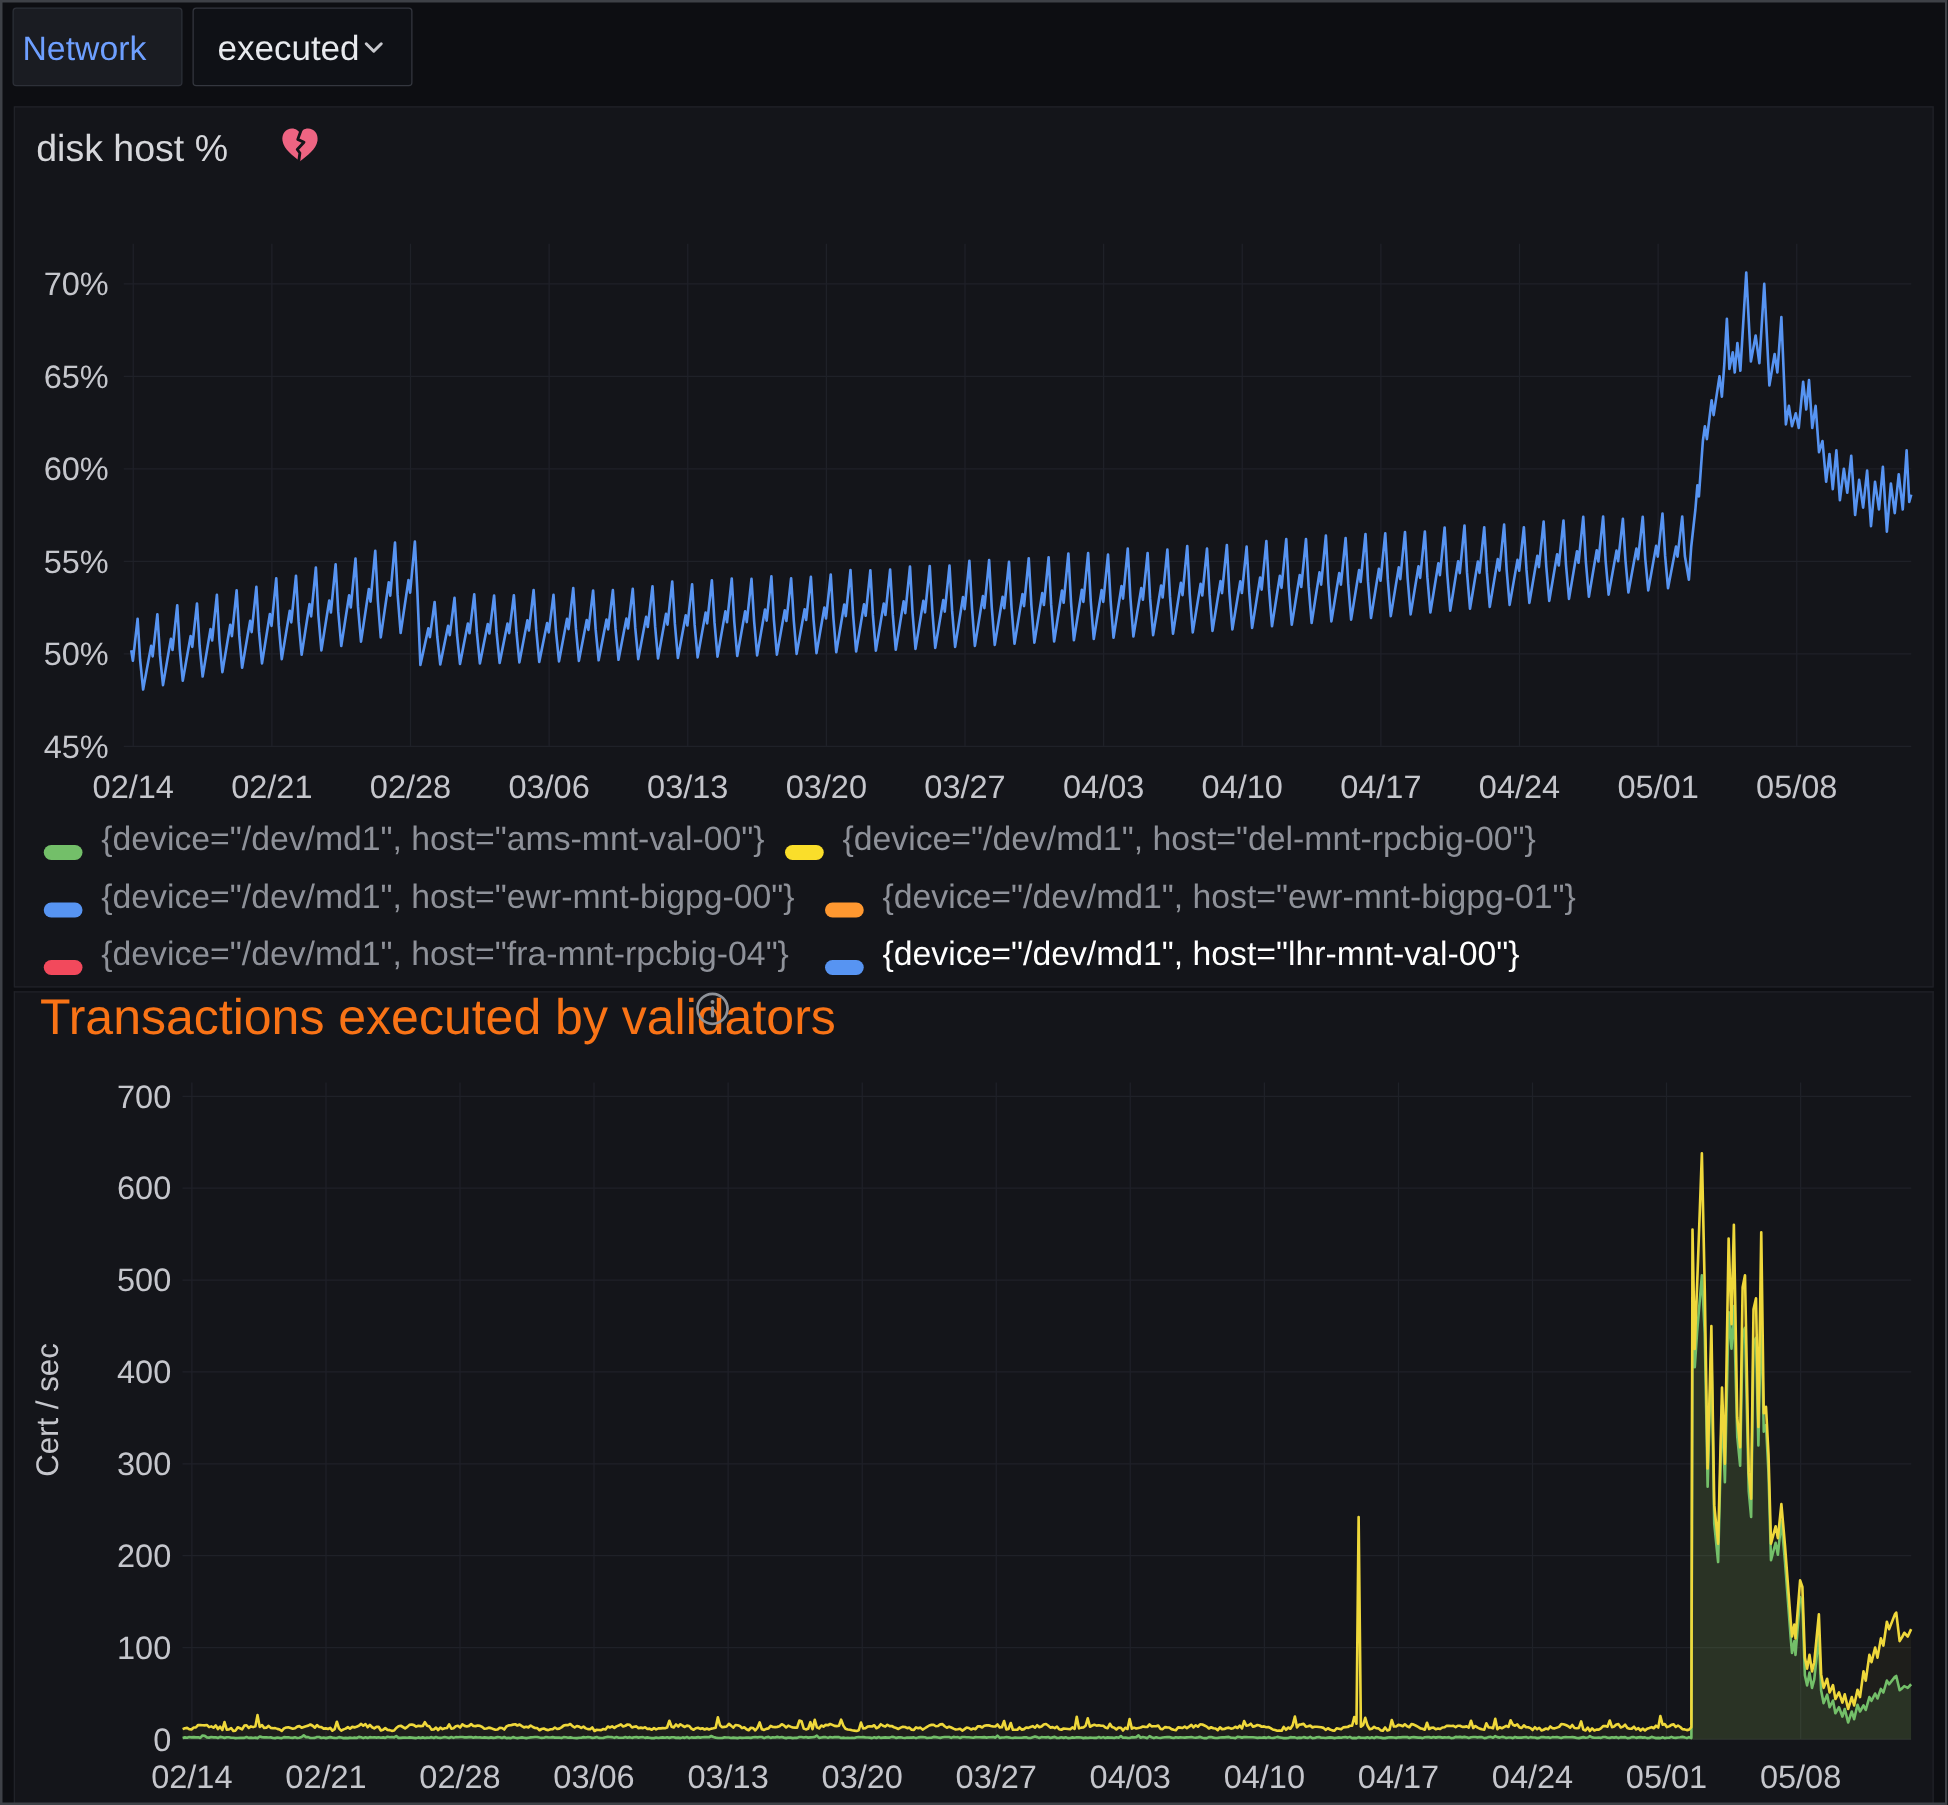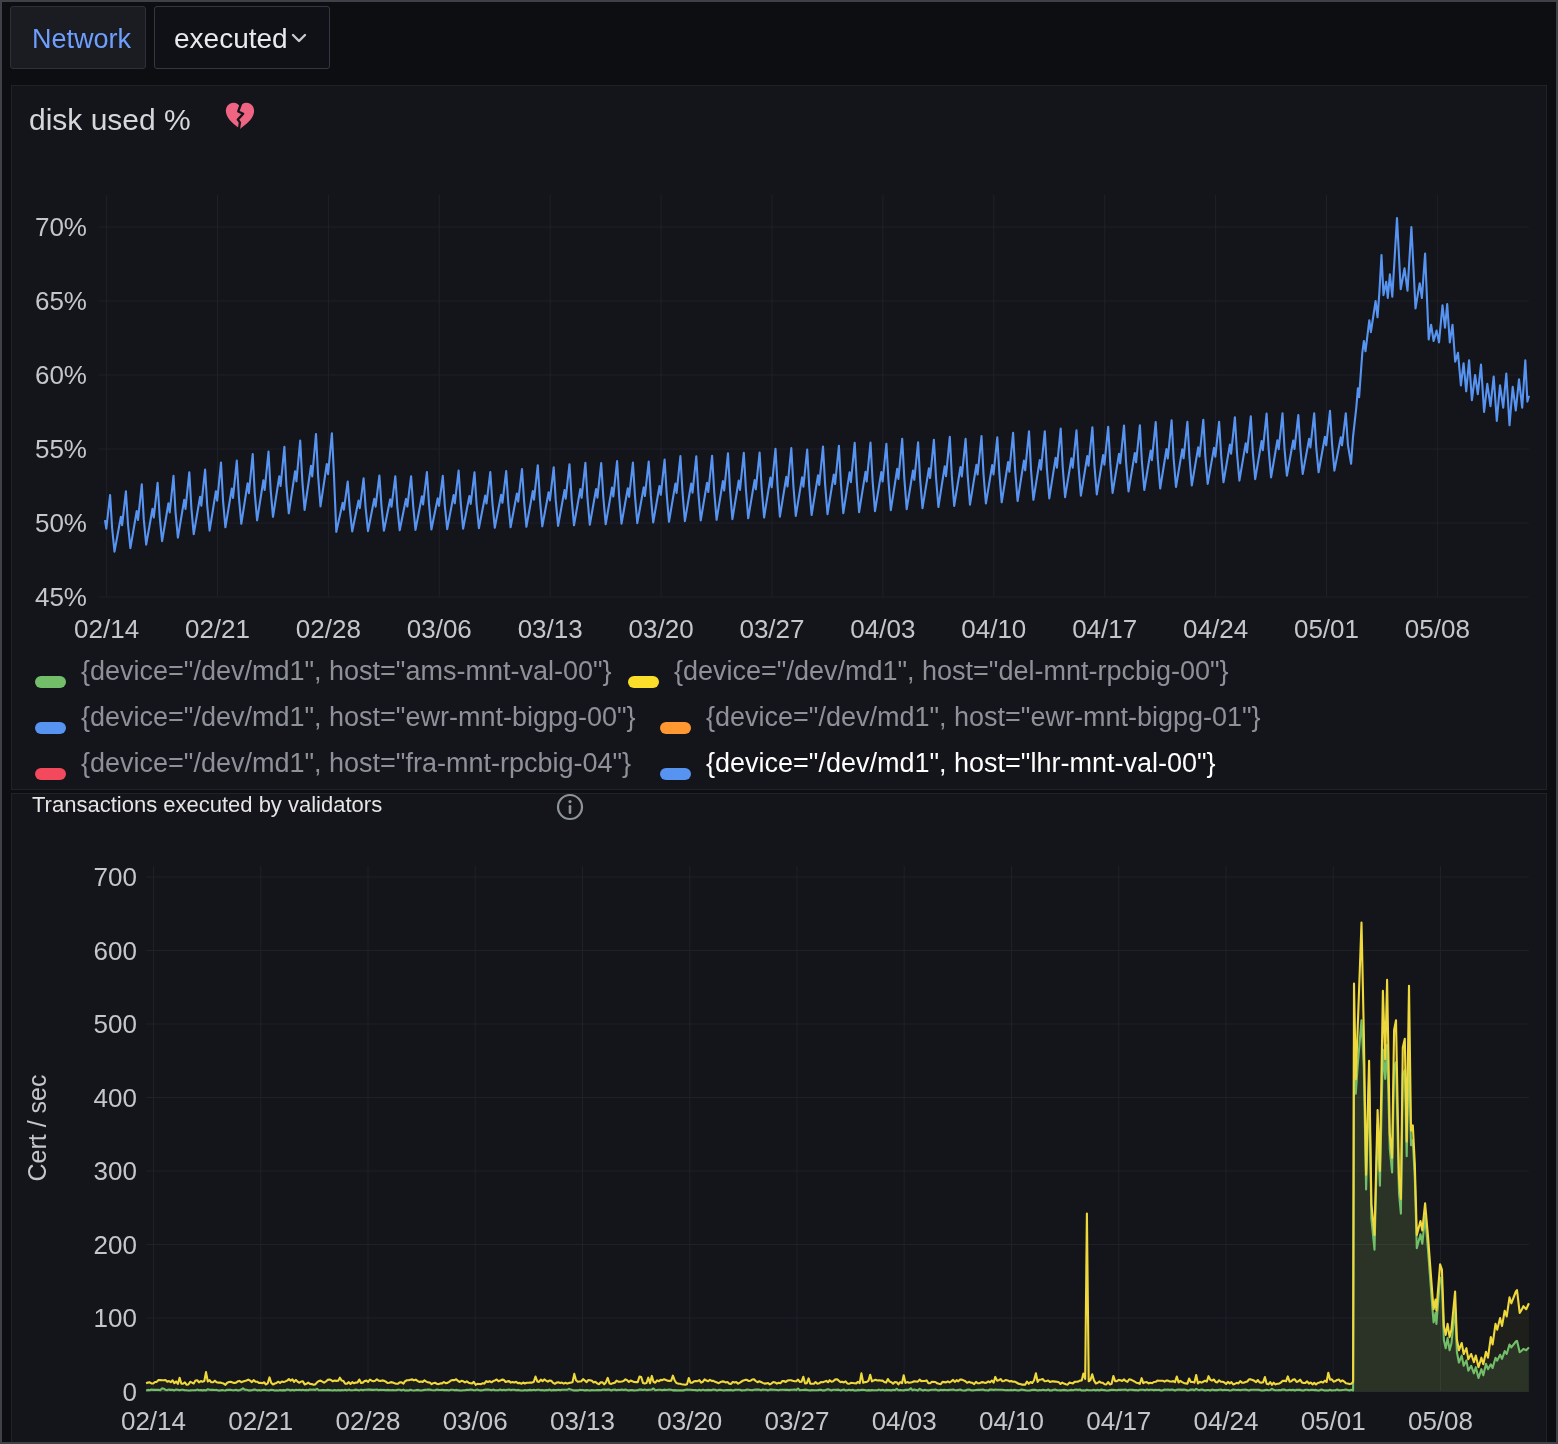--- a/index.html
+++ b/index.html
@@ -2,33 +2,33 @@
 <html><head><meta charset="utf-8"><style>
 *{margin:0;padding:0;box-sizing:border-box}
 body{width:1558px;height:1444px;background:#0d0e12;font-family:'Liberation Sans',sans-serif;position:relative;overflow:hidden}
 .panel{position:absolute;background:#14151a;border:1px solid #202228}
 </style></head>
 <body>
 <div class="panel" style="left:11px;top:85px;width:1536px;height:705px"></div>
 <div class="panel" style="left:11px;top:793px;width:1536px;height:651px;border-bottom:none"></div>
 
 <div style="position:absolute;left:10px;top:6px;width:136px;height:63px;background:#1a1c22;border:1px solid #2d3038;border-radius:3px"></div>
-<div style="position:absolute;left:32px;top:24px;color:#6e9fff;font-size:27px;font-weight:500">Network</div>
+<div style="position:absolute;left:18px;top:24px;color:#6e9fff;font-size:27px;font-weight:500">Network</div>
 <div style="position:absolute;left:154px;top:6px;width:176px;height:63px;background:#0f1116;border:1px solid #34373f;border-radius:3px"></div>
 <div style="position:absolute;left:174px;top:23px;color:#e8eaee;font-size:28px;font-weight:500">executed</div>
 <svg width="16" height="10" viewBox="0 0 16 10" style="position:absolute;left:291px;top:33px">
 <polyline points="2,2 8,8 14,2" fill="none" stroke="#c8c9ce" stroke-width="2.4" stroke-linecap="round" stroke-linejoin="round"></polyline>
 </svg>
 
-<div style="position:absolute;left:29px;top:103px;color:#d6d7db;font-size:30px;font-weight:500">disk used %</div>
+<div style="position:absolute;left:29px;top:103px;color:#d6d7db;font-size:30px;font-weight:500">disk host %</div>
 <svg width="34" height="32" viewBox="0 0 34 32" style="position:absolute;left:223px;top:99px">
 <path d="M17 30 C11.5 25.8 4.2 20.6 3 13.6 C2.1 8 5.8 3.8 10.6 3.8 C13.6 3.8 16 5.5 17 8 C18 5.5 20.4 3.8 23.4 3.8 C28.2 3.8 31.9 8 31 13.6 C29.8 20.6 22.5 25.8 17 30 Z" fill="#EE6482"></path>
 <path d="M18.3 4 L15.2 12.5 L20.2 14.8 L14.8 20.6 L16.9 23.4 L16.0 30" fill="none" stroke="#14151A" stroke-width="2.3" stroke-linejoin="round"></path>
 </svg>
-<div style="position:absolute;left:32px;top:792px;color:#e5e5e5;font-size:22px;font-weight:500">Transactions executed by validators</div>
+<div style="position:absolute;left:32px;top:792px;color:#f97316;font-size:40px;font-weight:500">Transactions executed by validators</div>
 <svg width="28" height="28" viewBox="0 0 28 28" style="position:absolute;left:556px;top:793px">
 <circle cx="14" cy="14" r="12" fill="none" stroke="#8e9299" stroke-width="2.2"></circle>
 <circle cx="14" cy="8.6" r="1.6" fill="#8e9299"></circle>
 <rect x="12.7" y="12" width="2.6" height="9" rx="1.2" fill="#8e9299"></rect>
 </svg>
 <svg width="1558" height="1444" viewBox="0 0 1558 1444" style="position:absolute;left:0;top:0;font-family:'Liberation Sans',sans-serif">
 <line x1="106.6" y1="195" x2="106.6" y2="597" stroke="#1f2128" stroke-width="1"></line>
 <line x1="217.5" y1="195" x2="217.5" y2="597" stroke="#1f2128" stroke-width="1"></line>
 <line x1="328.4" y1="195" x2="328.4" y2="597" stroke="#1f2128" stroke-width="1"></line>
 <line x1="439.3" y1="195" x2="439.3" y2="597" stroke="#1f2128" stroke-width="1"></line>

